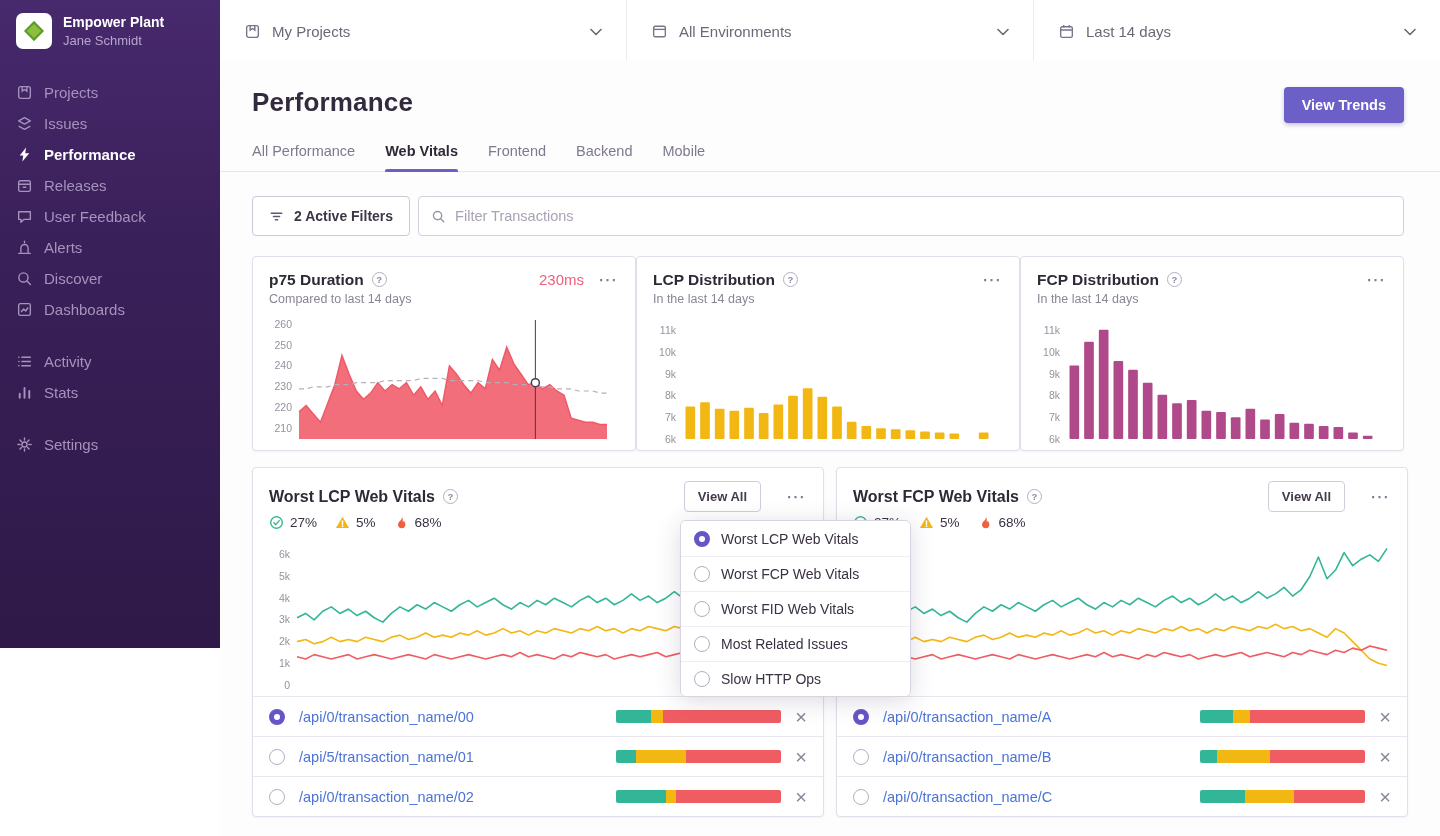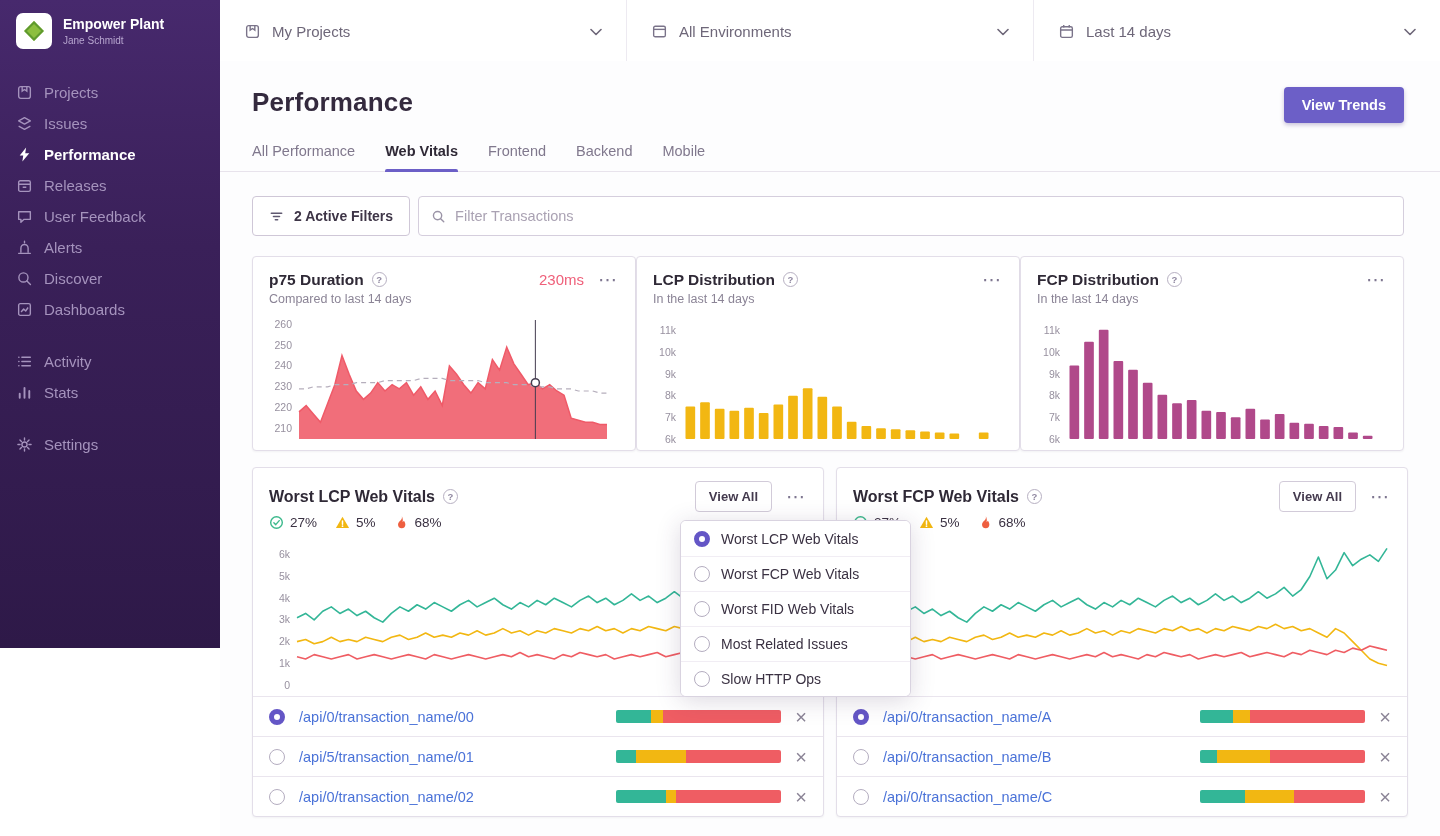--- a/index.html
+++ b/index.html
@@ -7,21 +7,21 @@
   body { font-family:"Liberation Sans", sans-serif; background:#fff; }
   .screen { position:relative; width:1440px; height:836px; overflow:hidden; }
 
   
   .sidebar { position:absolute; left:0; top:0; width:220px; height:648px;
     background:linear-gradient(180deg,#47296d 0%,#3a2059 38%,#2e1948 100%); color:#a593bd; }
   .org { display:flex; gap:11px; padding:13px 16px 16px; align-items:center; cursor:pointer; }
   .org-logo { width:36px; height:36px; background:#fff; border-radius:7px; display:flex; align-items:center; justify-content:center; flex:none; }
   .diamond { width:14px; height:14px; background:#8cbf3f; border:2px solid #5f9a2e; transform:rotate(45deg); }
   .org-name { color:#fff; font-size:14px; font-weight:700; line-height:1.25; }
-  .org-user { color:#b7a6cf; font-size:10px; margin-top:1px; }
+  .org-user { color:#b7a6cf; font-size:13px; margin-top:1px; }
   .nav { margin-top:12px; }
   .nav + .nav { margin-top:21px; }
   .nav-item { display:flex; align-items:center; gap:11px; padding:7px 16px; font-size:15px; color:#a593bd; cursor:pointer; }
   .nav-item.active { color:#ffffff; font-weight:600; }
   .nicon { width:17px; height:17px; display:inline-flex; flex:none; }
   .nicon svg { width:17px; height:17px; }
 
   
   .topbar { position:absolute; left:220px; top:0; right:0; height:64px; background:#fff;
     border-bottom:1px solid #e7e2ea; display:flex; }
@@ -60,21 +60,21 @@
   .card-title2 { font-size:16px; font-weight:700; color:#2f2936; }
   .help { display:inline-flex; width:15px; height:15px; border:1.5px solid #b7b0c2; border-radius:50%;
     color:#8f87a0; font-size:9.5px; font-weight:700; align-items:center; justify-content:center; margin-left:8px; cursor:pointer; }
   .metric { color:#ef607a; font-size:15px; margin-right:14px; }
   .more { color:#7e7690; font-size:19px; letter-spacing:2px; line-height:1; cursor:pointer; }
   .card-sub { font-size:12.5px; color:#8b8496; margin-top:3px; }
   .chart { display:block; margin-top:8px; }
   svg.chart text { font-family:"Liberation Sans",sans-serif; font-size:10.5px; fill:#97909f; }
 
   .btn-viewall { border:1px solid #d2cbd9; background:#fff; border-radius:4px; font-family:inherit;
-    font-size:13px; font-weight:700; color:#443a4e; padding:7px 13px; margin-right:14px; cursor:pointer; }
+    font-size:13px; font-weight:700; color:#443a4e; padding:7px 13px; margin-right:25px; cursor:pointer; }
   .stats { display:flex; gap:18px; margin-top:3px; font-size:13.5px; color:#3a3142; }
   .stat { display:inline-flex; align-items:center; gap:6px; }
   .sticon { width:15px; height:15px; display:inline-flex; }
 
   .trow { display:flex; align-items:center; height:40px; border-top:1px solid #eae5ee; padding:0 16px; gap:14px; }
   .tlink { color:#4a72d8; font-size:14.5px; flex:1; text-decoration:none; cursor:pointer;
     overflow:hidden; white-space:nowrap; text-overflow:ellipsis; }
   .stackbar { display:flex; width:165px; height:13px; border-radius:2px; overflow:hidden; flex:none; }
   .stackbar span { height:100%; display:block; }
   .close { color:#8b8496; font-size:20px; line-height:1; cursor:pointer; }

